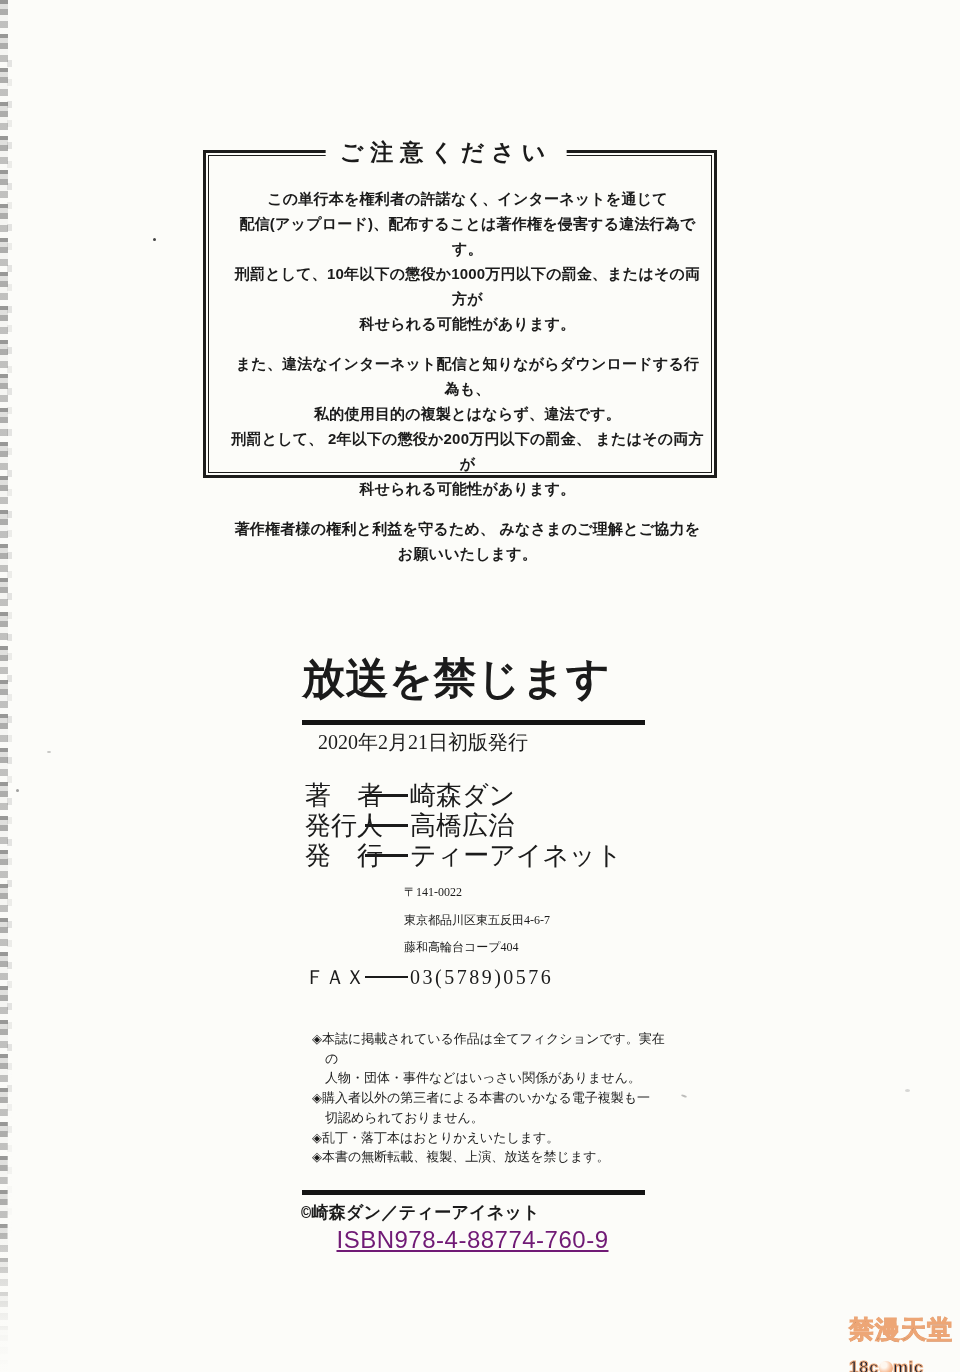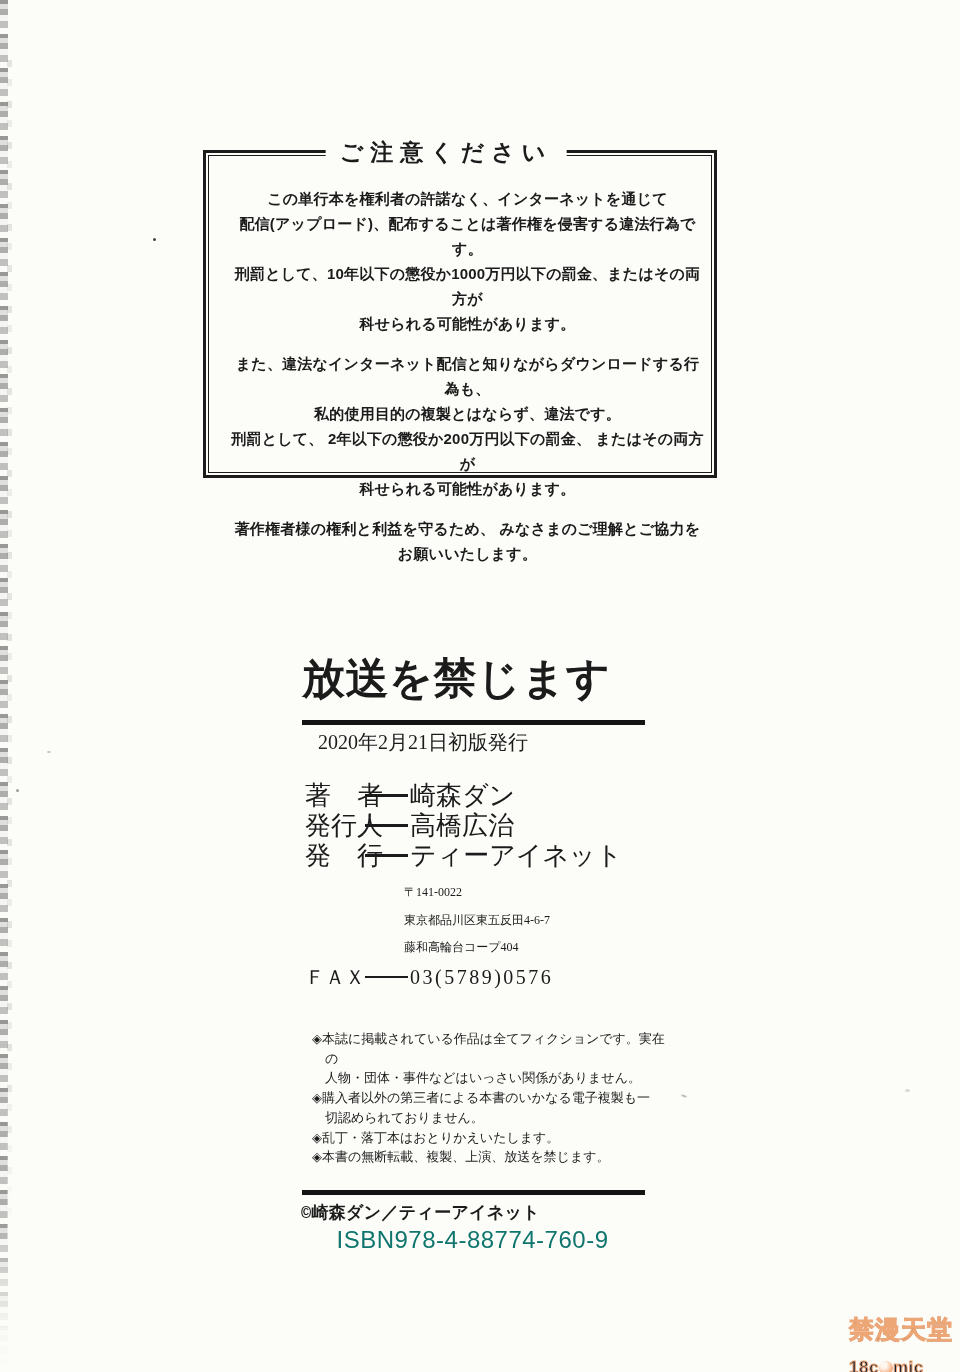--- a/index.html
+++ b/index.html
@@ -76,21 +76,21 @@
   .note { padding-left:13px; text-indent:-13px; white-space:pre-line;margin-left:12px; }
 
   .copyright {
     position:absolute; left:301px; top:1201px;
     font-family:Liberation Mono, monospace;
     font-weight:600; font-size:17px; letter-spacing:0.3px;
   }
   .isbn {
     position:absolute; left:300px; top:1226px; width:345px; text-align:center;
     font-family:"Liberation Sans","DejaVu Sans",sans-serif;
-    font-size:24px; letter-spacing:0.5px; color:#0f766e;
+    font-size:24px; letter-spacing:0.5px; color:#701a75;text-decoration:underline;
   }
 
   
   .watermark {
     position:absolute; left:849px; top:1316px; width:108px; 
     font-family:"Liberation Sans","DejaVu Sans",sans-serif; font-weight:800;
     color:#0f172a; -webkit-text-stroke:1px #eda26f; opacity:.95; line-height:1.1;
   }
   .wm-line1 { font-size:25px; letter-spacing:1px; }
   .wm-line2 { font-size:17px; letter-spacing:0.5px; margin-top:15px; }

